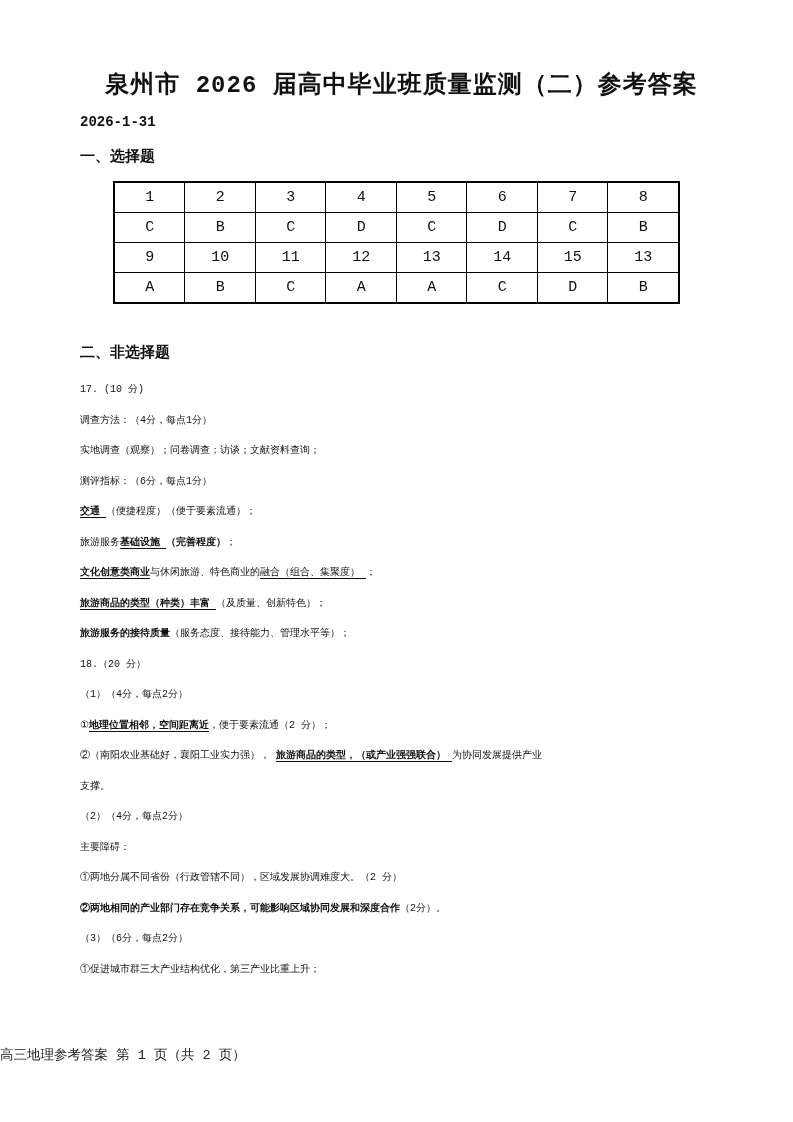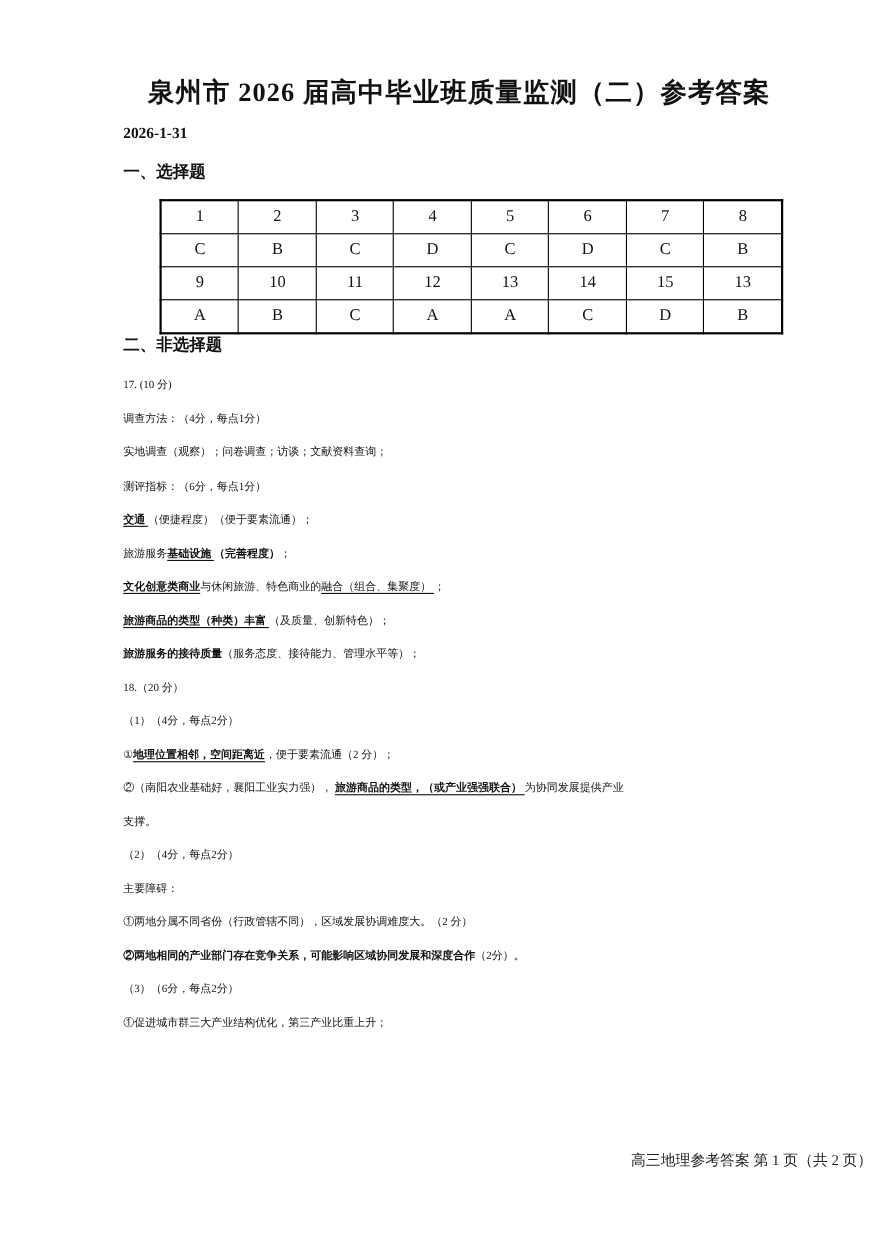--- a/index.html
+++ b/index.html
@@ -2,24 +2,24 @@
 <html><head>
 <meta charset="utf-8">
 <style>
   html, body { margin: 0; padding: 0; background: #e8e8e8; }
   .page {
     width: 793px;
     height: 1122px;
     margin: 0 auto;
     background: #ffffff;
     color: #111;
-    font-family: Liberation Serif, serif;
+    font-family: Liberation Mono, monospace;
     position: relative;
     box-sizing: border-box;
-    padding: 68px 70px 0 112px;
+    padding: 68px 70px 0 80px;
     overflow: hidden;
   }
   .title {
     text-align: center;
     font-size: 24px;
     font-weight: bold;
     margin: 0 0 14px 0;
     letter-spacing: 1px;
     white-space: nowrap;
   }
@@ -43,39 +43,39 @@
   }
   table.answers td {
     border: 1.5px solid #000;
     height: 29px;
     text-align: center;
     vertical-align: middle;
     font-size: 15px;
     width: 12.5%;
     padding: 0;
   }
-  .sec2 { margin-bottom: 19px; }
+  .sec2 { margin-top: 39px; margin-bottom: 19px; }
   .body p {
     font-size: 10px;
     line-height: 18px;
     margin: 0 0 12.5px 0;
     white-space: pre-wrap;
   }
   .body .b { font-weight: bold; }
   .body .u {
     text-decoration: underline;
     text-underline-offset: 3px;
     text-decoration-thickness: 1.2px;
   }
   .footer {
     position: absolute;
     left: 0;
     bottom: 58px;
     width: 100%;
-    text-align: right;
+    text-align: left;
     font-size: 13.5px;
     color: #222;
   }
 </style>
 </head>
 <body>
 
 <div class="page">
   <h1 class="title">泉州市 2026 届高中毕业班质量监测（二）参考答案</h1>
   <div class="date">2026-1-31</div>

